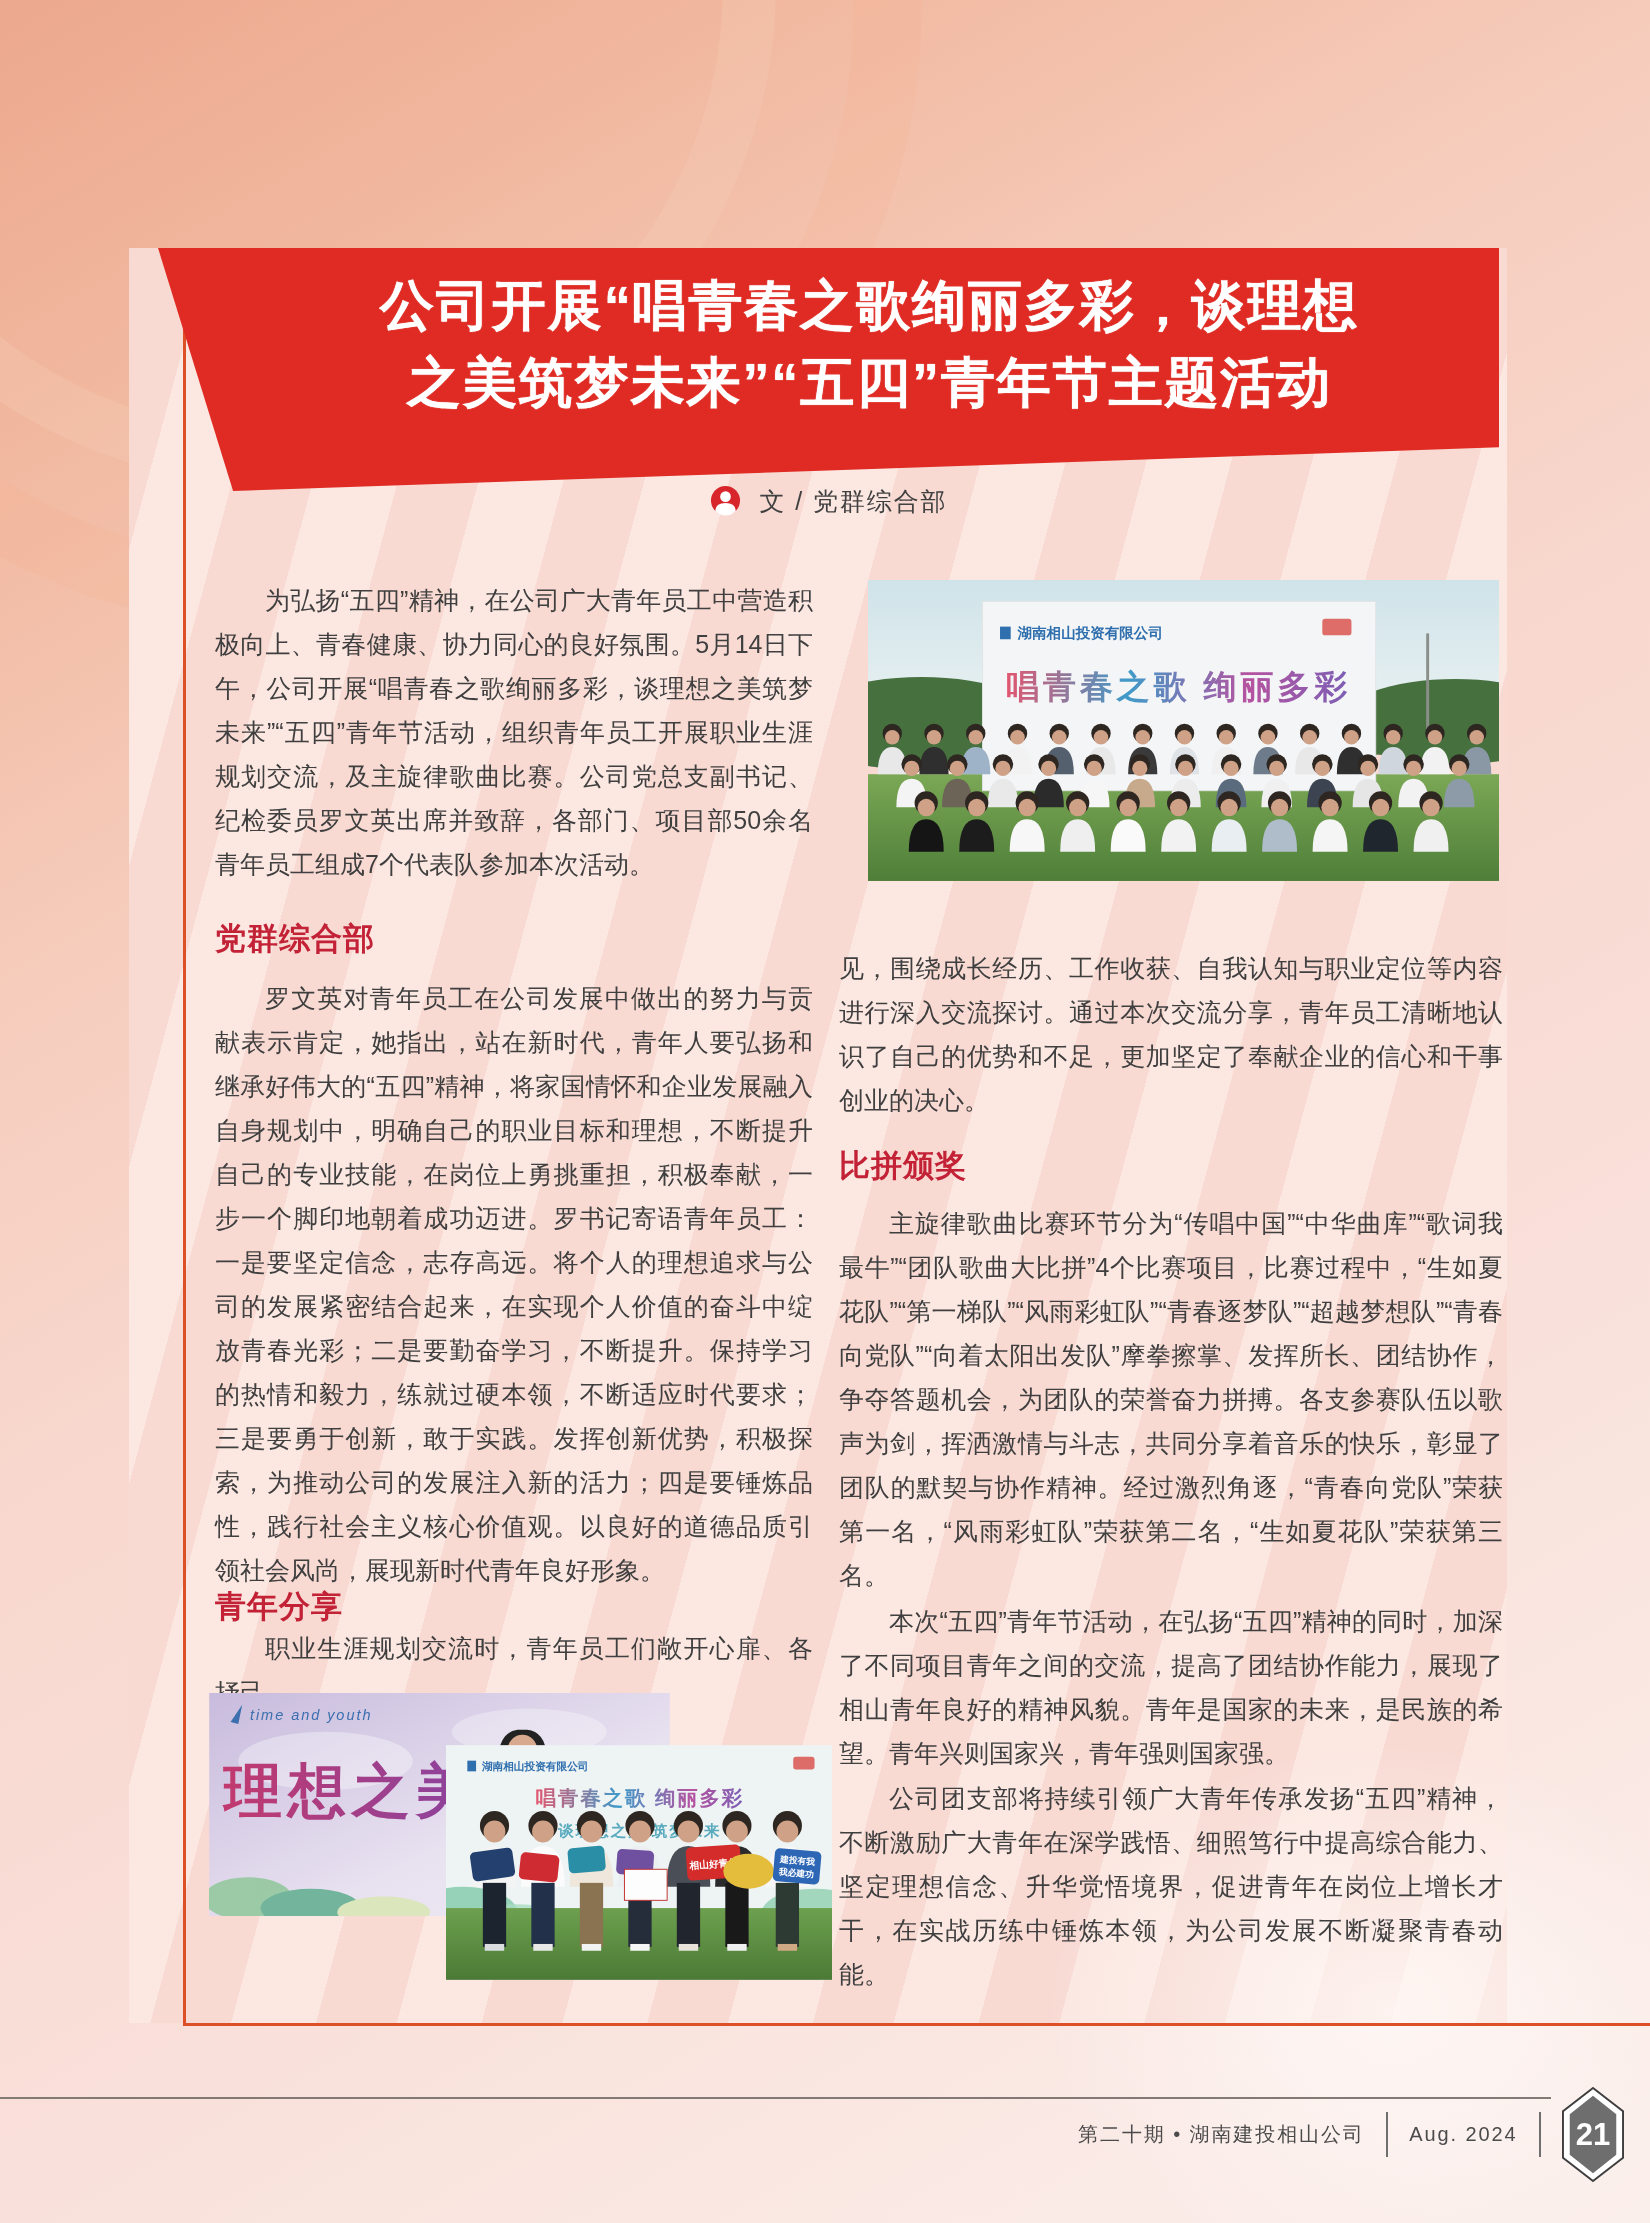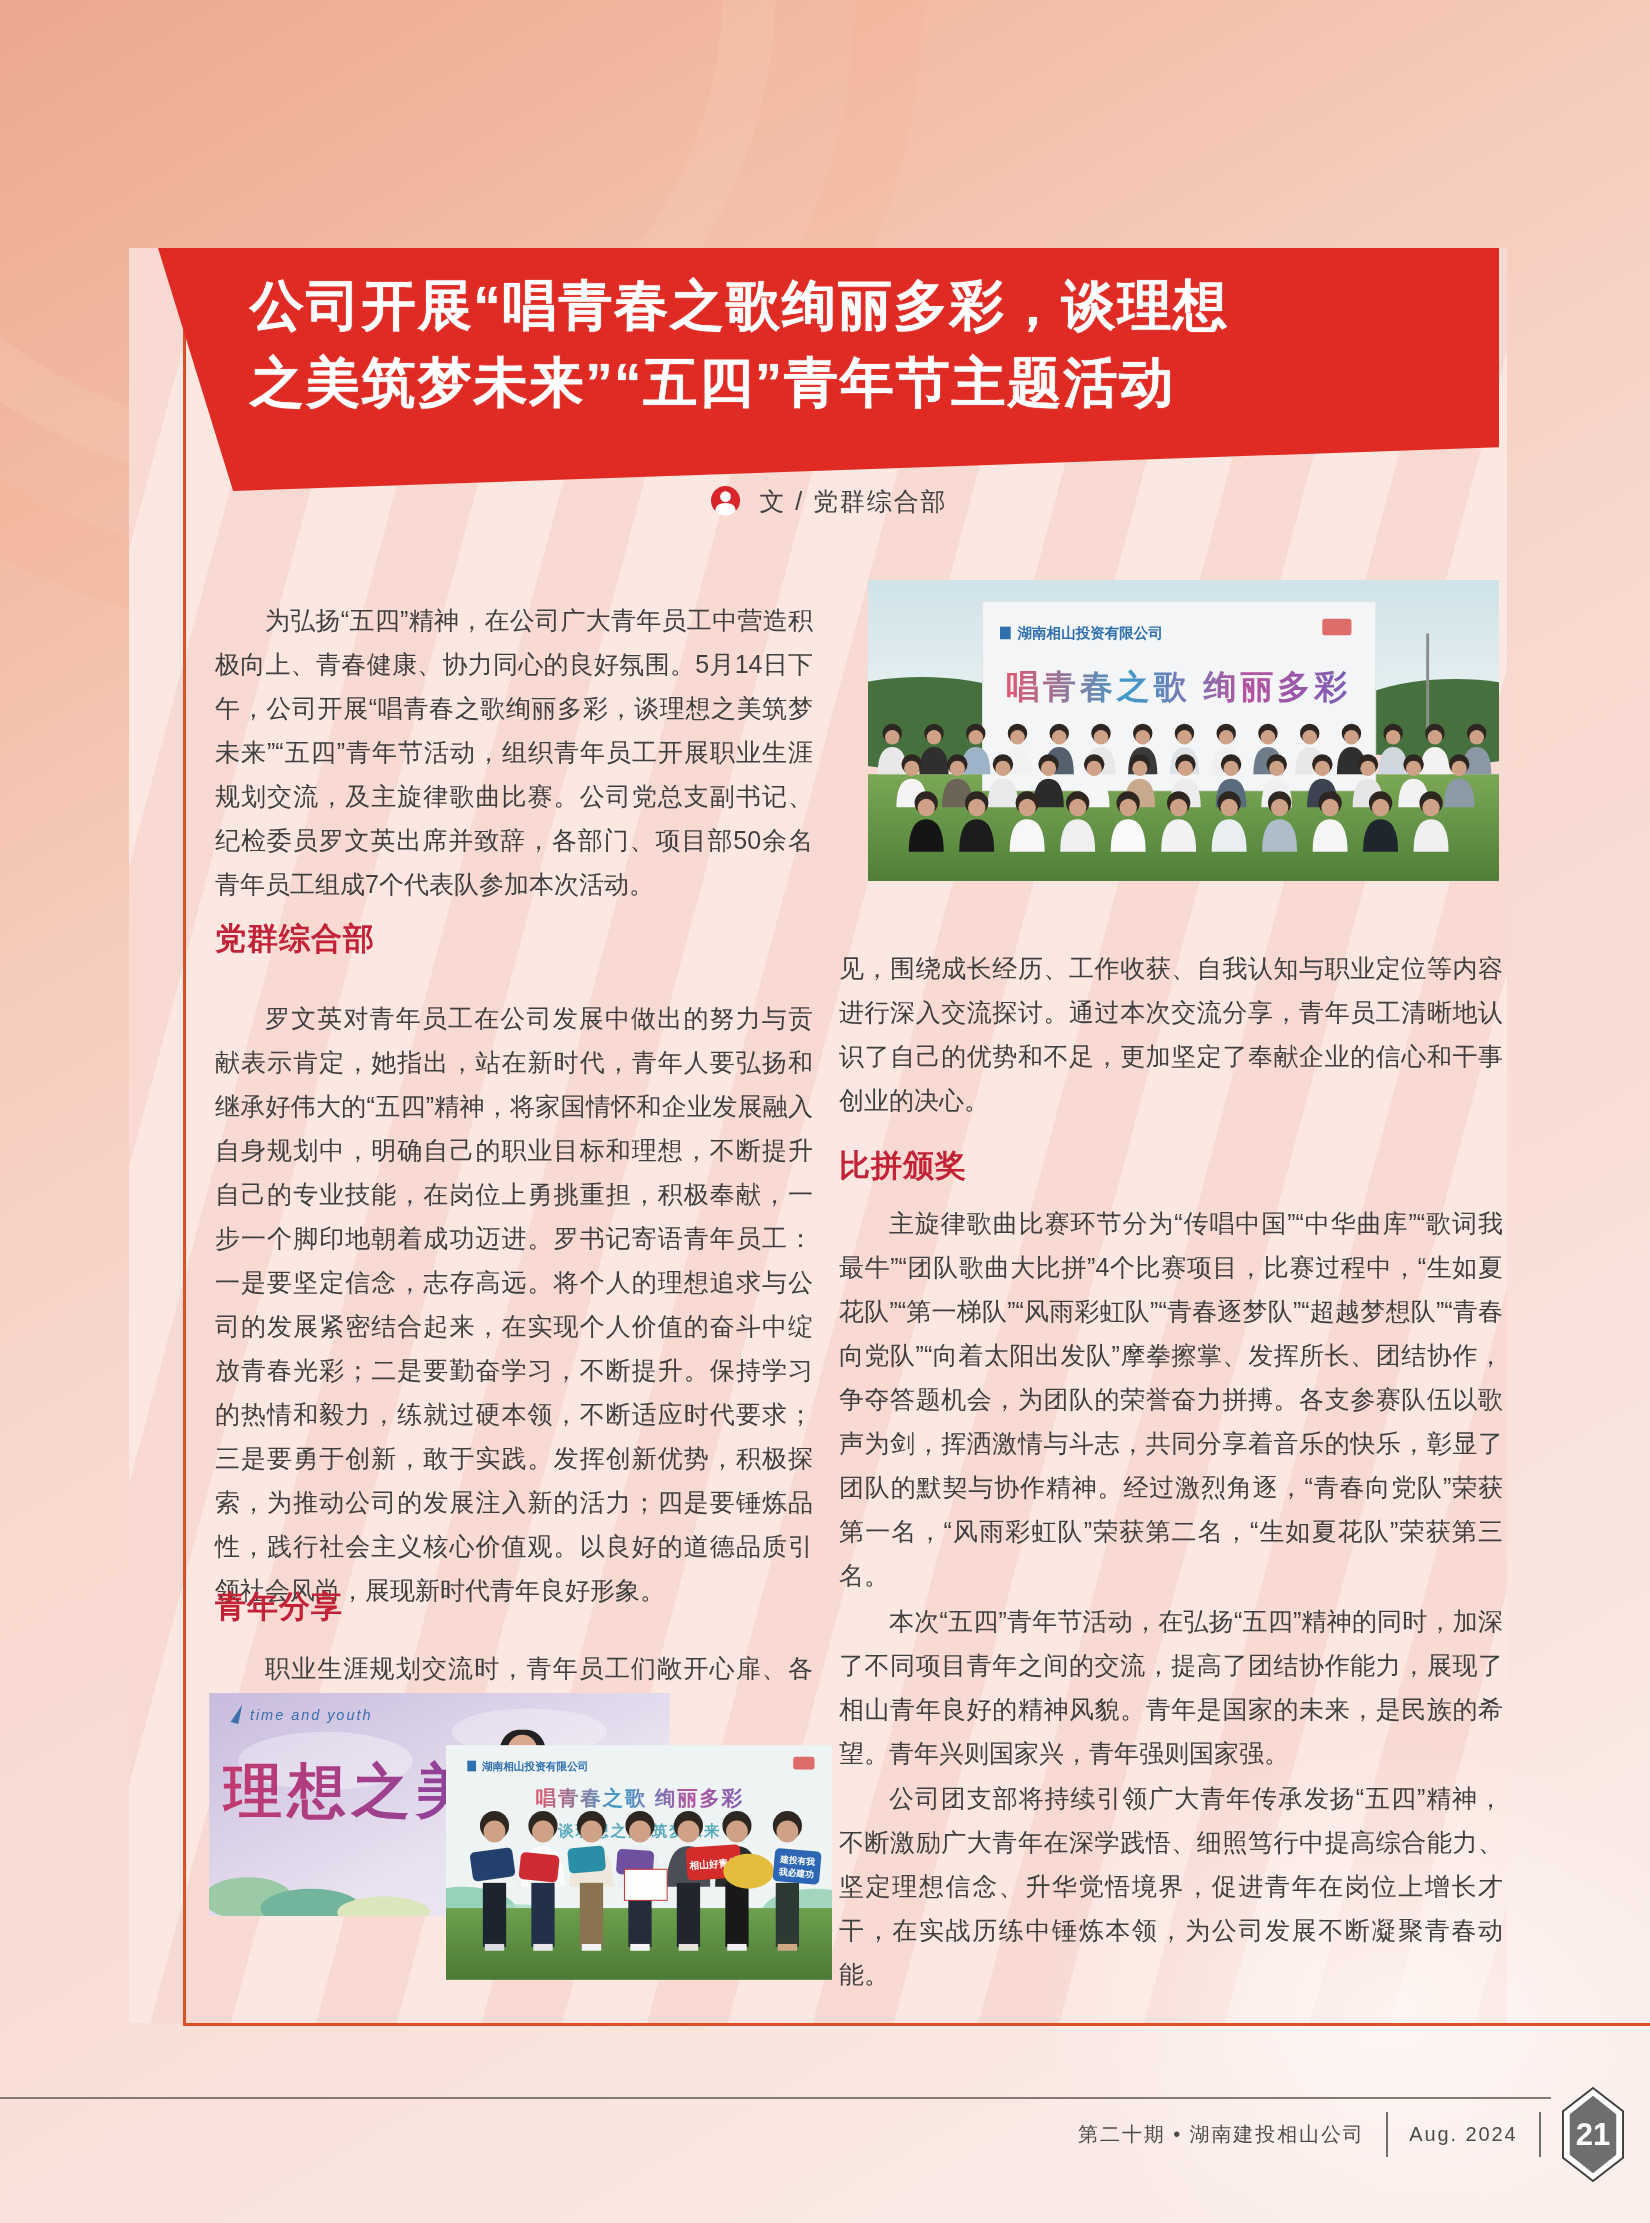--- a/index.html
+++ b/index.html
@@ -19,30 +19,30 @@
       repeating-linear-gradient(105deg, rgba(255,241,236,0) 0 78px, rgba(255,242,237,0.55) 78px 160px),
       #f8dad3;
   }
   .accent-vline{position:absolute;left:183px;top:248px;width:2.9px;height:1778px;background:#dd4f27;}
   .accent-hline{position:absolute;left:183px;top:2023px;width:1467px;height:2.9px;background:#dd4f27;}
   .banner{
     position:absolute;left:158px;top:248px;width:1341px;height:243px;background:#df2b23;
     clip-path:polygon(0 0,100% 0,100% 82%,5.6% 100%);
   }
   .banner-title{
-    position:absolute;left:92px;right:9.7px;top:19.4px;color:#ffffff;
+    position:absolute;left:92px;right:9.7px;top:19.4px;text-align:center;color:#ffffff;
     font-weight:bold;font-size:54px;line-height:77px;letter-spacing:1.9px;
     text-shadow:0 0 1px #ffffff;
   }
   .byline{position:absolute;left:158px;top:485px;width:1341px;display:flex;justify-content:center;gap:19px;}
   .byline-text{font-size:25px;color:#404040;letter-spacing:1.9px;}
   .heading{position:absolute;font-size:31px;font-weight:bold;color:#c22136;letter-spacing:1px;}
   .para{position:absolute;font-size:25px;line-height:44px;text-align:justify;color:#3f3f3f;}
   .indent{text-indent:2em;}
-  .col-l{left:215px;width:598px;margin-top:20px;}
+  .col-l{left:215px;width:598px;}
   .col-r{left:839px;width:664px;}
   .photo{position:absolute;display:block;}
   #photo-group{left:868px;top:580px;}
   #photo-speech{left:209px;top:1693px;}
   #photo-award{left:446px;top:1745px;z-index:3;}
   .footer-line{position:absolute;left:0;top:2097px;width:1551px;height:1.9px;background:#837a76;}
   .footer-meta{position:absolute;right:27px;top:2086px;height:97px;display:flex;align-items:center;gap:21.3px;}
   .footer-text{font-size:20px;color:#4b4b4b;letter-spacing:1.9px;}
   .footer-bar{width:1.9px;height:45px;background:#6f6f6f;}
   .badge{display:block;}

